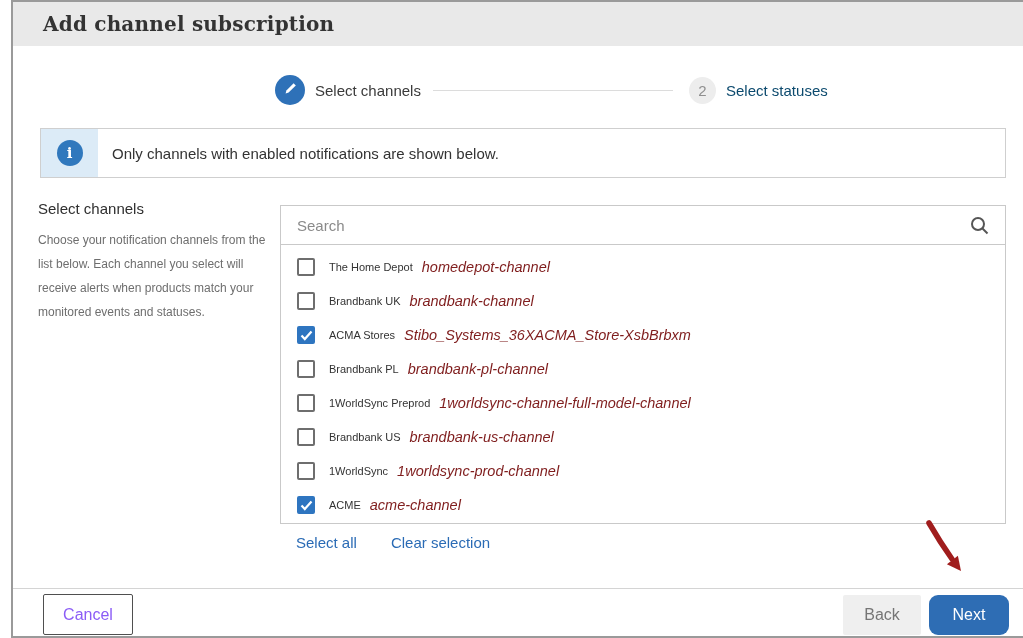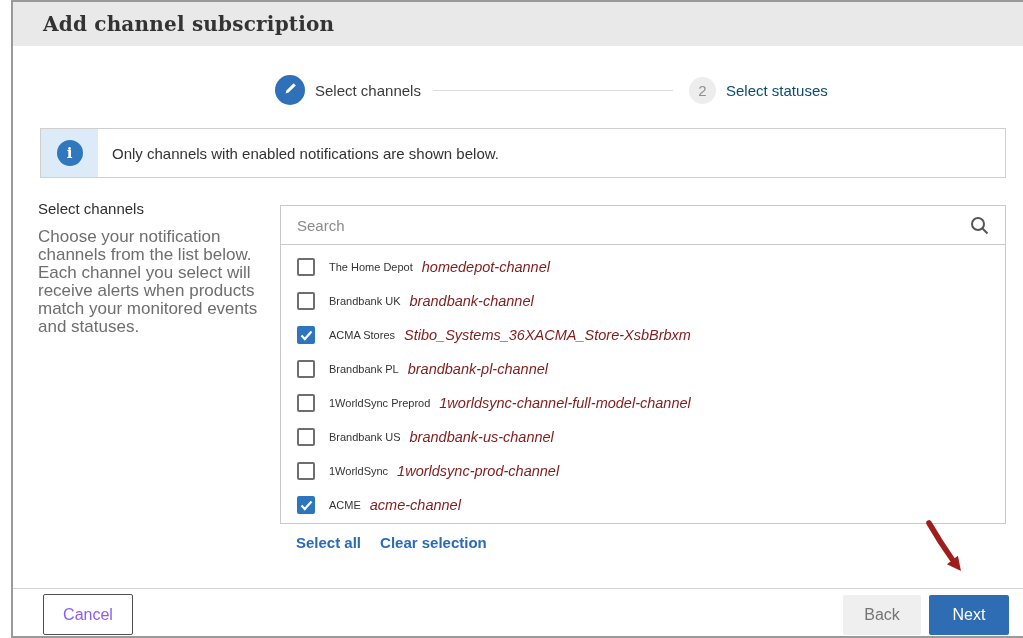--- a/index.html
+++ b/index.html
@@ -37,21 +37,21 @@
   }
   .info-circle {
     width:26px; height:26px; border-radius:50%; background:#3078bd; color:#fff;
     display:flex; align-items:center; justify-content:center;
     font-size:15px; font-weight:bold; font-family:"DejaVu Serif", serif;
   }
   .banner-text { display:flex; align-items:center; padding-left:14px; font-size:15px; color:#333; }
   
   .left-panel { position:absolute; left:25px; top:198px; width:228px; }
   .left-panel h2 { font-size:15px; font-weight:normal; color:#2f2f2f; }
-  .left-panel p { margin-top:11px; font-size:17px; line-height:18px; color:#6e6e6e; }
+  .left-panel p { margin-top:11px; font-size:12px; line-height:24px; color:#6e6e6e; }
   
   .panel {
     position:absolute; left:267px; top:203px; width:726px; height:319px;
     border:1px solid #c9c9c9; background:#fff;
   }
   .search-row {
     position:relative; height:39px; border-bottom:1px solid #c9c9c9;
     display:flex; align-items:center;
   }
   .search-row input {
@@ -66,36 +66,36 @@
     width:18px; height:18px; border:2px solid #6e6e6e; border-radius:2px;
     background:#fff; margin-right:14px; flex:0 0 auto;
     display:flex; align-items:center; justify-content:center; cursor:pointer;
   }
   .cb.checked { background:#2e75c0; border-color:#2e75c0; }
   .cb svg { display:none; }
   .cb.checked svg { display:block; }
   .row .name { font-size:11px; color:#333; }
   .row .code { font-size:14.5px; color:#7f1d1d; font-style:italic; margin-left:9px; }
   
-  .links { position:absolute; left:283px; top:532px; display:flex; gap:19px;font-weight:bold; }
+  .links { position:absolute; left:283px; top:532px; display:flex; gap:34px; }
   .links a { font-size:15px; color:#2a6bb5; text-decoration:none; cursor:pointer; }
   
   .footer-divider { position:absolute; left:0; right:0; top:586px; height:1px; background:#d4d4d4; }
   .btn { font-family:"Liberation Sans", sans-serif; font-size:16px; cursor:pointer; }
   .btn-cancel {
     position:absolute; left:30px; top:592px; width:90px; height:41px;
     background:#fff; border:1px solid #4f4f4f; border-radius:2px; color:#8b5cf6;
   }
   .btn-back {
     position:absolute; left:830px; top:593px; width:78px; height:40px;
     background:#efefef; border:none; border-radius:2px; color:#757575;
   }
   .btn-next {
     position:absolute; left:916px; top:593px; width:80px; height:40px;
-    background:#2e6db4; border:none; border-radius:2px; color:#fff;
+    background:#2e6db4; border:none; border-radius:9px; color:#fff;
   }
   .arrow-annotation { position:absolute; left:902px; top:512px; pointer-events:none; }
 </style>
 </head>
 <body>
 
 <div class="dialog">
 
   <div class="titlebar">
     <h1>Add channel subscription</h1>

